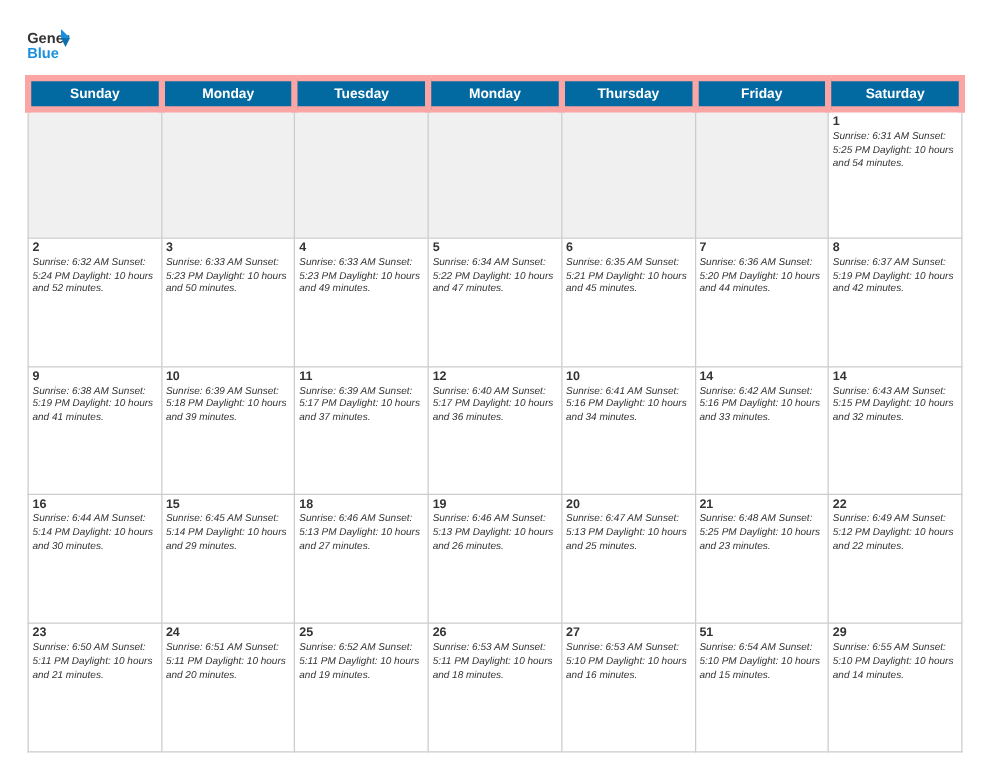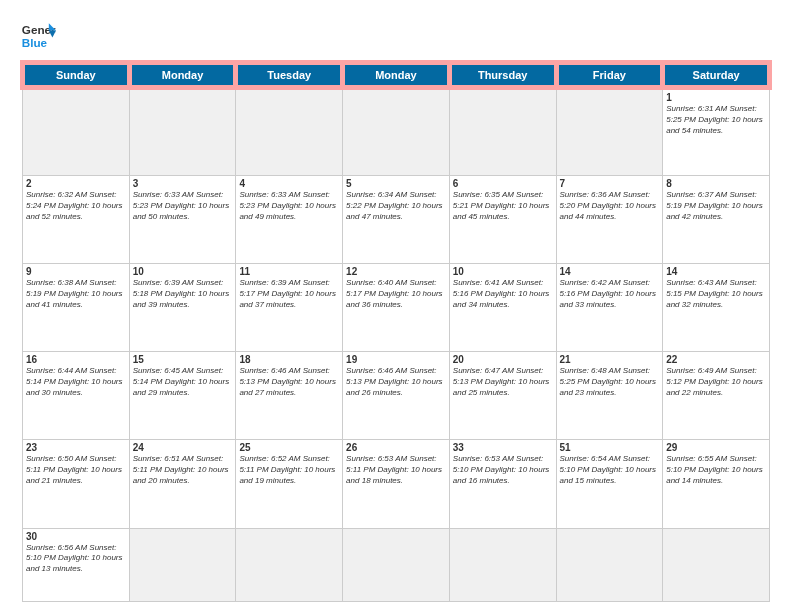--- a/index.html
+++ b/index.html
@@ -313,51 +313,36 @@
 and 19 minutes.</div>
           </td>
           <td>
             <span class="day-num">26</span>
             <div class="day-info">Sunrise: 6:53 AM
 Sunset: 5:11 PM
 Daylight: 10 hours
 and 18 minutes.</div>
           </td>
           <td>
-            <span class="day-num">33</span>
+            <span class="day-num">27</span>
             <div class="day-info">Sunrise: 6:53 AM
 Sunset: 5:10 PM
 Daylight: 10 hours
 and 16 minutes.</div>
           </td>
           <td>
             <span class="day-num">51</span>
             <div class="day-info">Sunrise: 6:54 AM
 Sunset: 5:10 PM
 Daylight: 10 hours
 and 15 minutes.</div>
           </td>
           <td>
             <span class="day-num">29</span>
             <div class="day-info">Sunrise: 6:55 AM
 Sunset: 5:10 PM
 Daylight: 10 hours
 and 14 minutes.</div>
           </td>
-        </tr>
-        <tr>
-          <td class="last-row">
-            <span class="day-num">30</span>
-            <div class="day-info">Sunrise: 6:56 AM
-Sunset: 5:10 PM
-Daylight: 10 hours
-and 13 minutes.</div>
-          </td>
-          <td class="empty last-row"></td>
-          <td class="empty last-row"></td>
-          <td class="empty last-row"></td>
-          <td class="empty last-row"></td>
-          <td class="empty last-row"></td>
-          <td class="empty last-row"></td>
         </tr>
       </tbody>
   </table>
 </div>
 
 </body></html>

